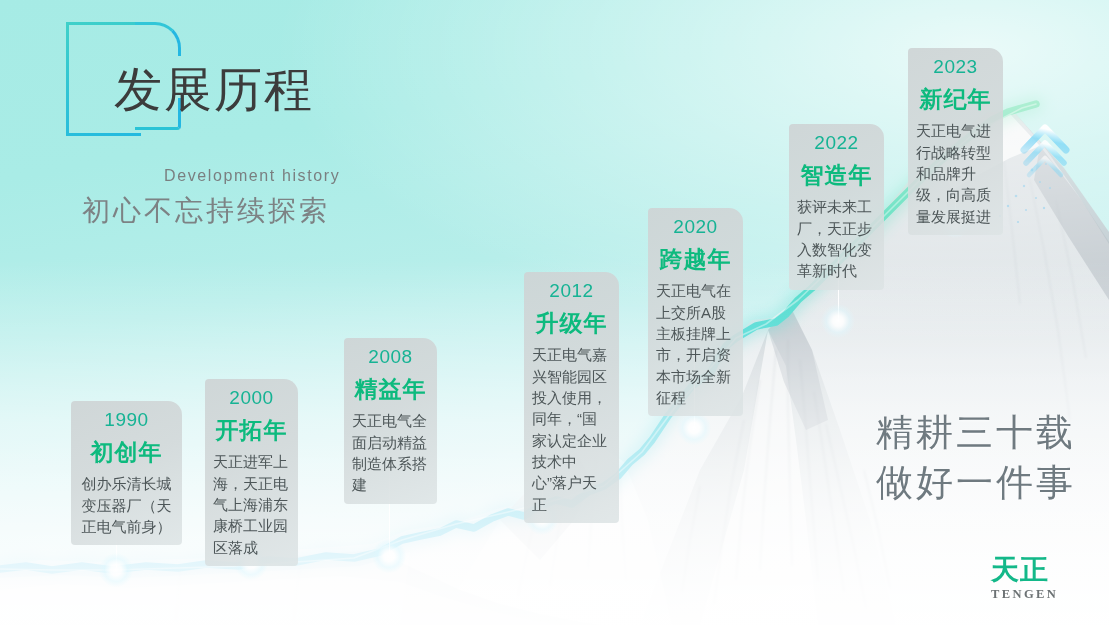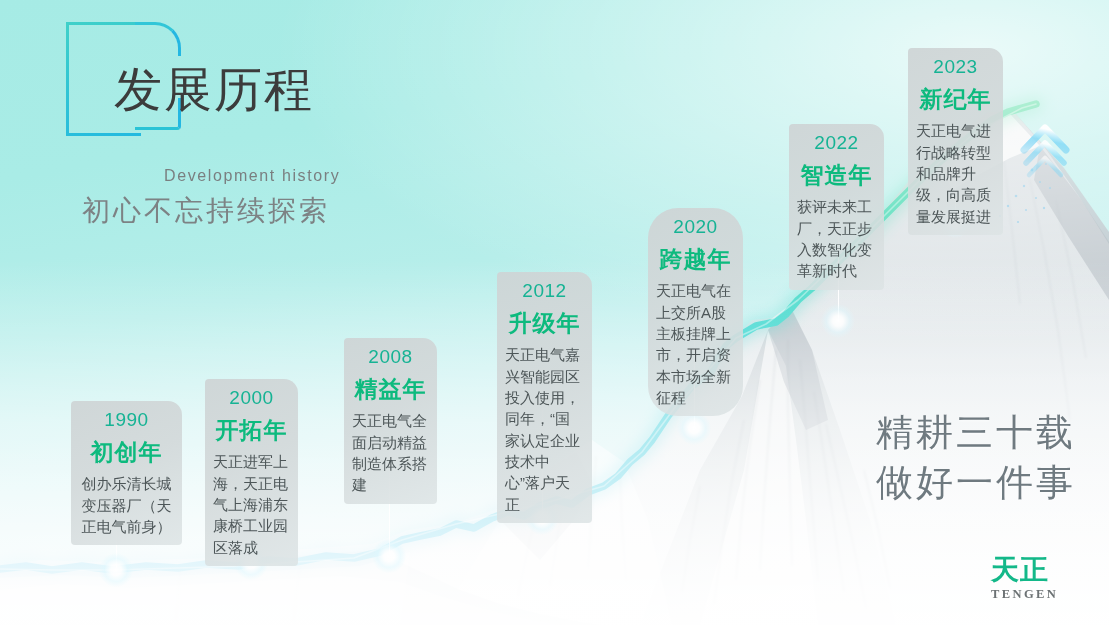--- a/index.html
+++ b/index.html
@@ -427,29 +427,29 @@
   <div class="connector" style="left:389px; top:438px; height:118px;"></div>
   <div class="node-glow" style="left:389px; top:556px;"></div>
   <div class="card" style="left:344px; top:338px; width:93px;">
     <div class="card-year">2008</div>
     <div class="card-name">精益年</div>
     <div class="card-desc">天正电气全面启动精益制造体系搭建</div>
   </div>
 
   <div class="connector" style="left:542px; top:404px; height:114px;"></div>
   <div class="node-glow" style="left:542px; top:518px;"></div>
-  <div class="card" style="left:497px; top:272px; width:95px;">
+  <div class="card" style="left:524px; top:272px; width:95px;">
     <div class="card-year">2012</div>
     <div class="card-name">升级年</div>
     <div class="card-desc">天正电气嘉兴智能园区投入使用，同年，“国家认定企业技术中心”落户天正</div>
   </div>
 
   <div class="connector" style="left:694px; top:326px; height:102px;"></div>
   <div class="node-glow" style="left:694px; top:428px;"></div>
-  <div class="card" style="left:648px; top:208px; width:95px;border-radius:30px;">
+  <div class="card" style="left:648px; top:208px; width:95px;">
     <div class="card-year">2020</div>
     <div class="card-name">跨越年</div>
     <div class="card-desc">天正电气在上交所A股主板挂牌上市，开启资本市场全新征程</div>
   </div>
 
   <div class="connector" style="left:838px; top:225px; height:96px;"></div>
   <div class="node-glow" style="left:838px; top:321px;"></div>
   <div class="card" style="left:789px; top:124px; width:95px;">
     <div class="card-year">2022</div>
     <div class="card-name">智造年</div>

